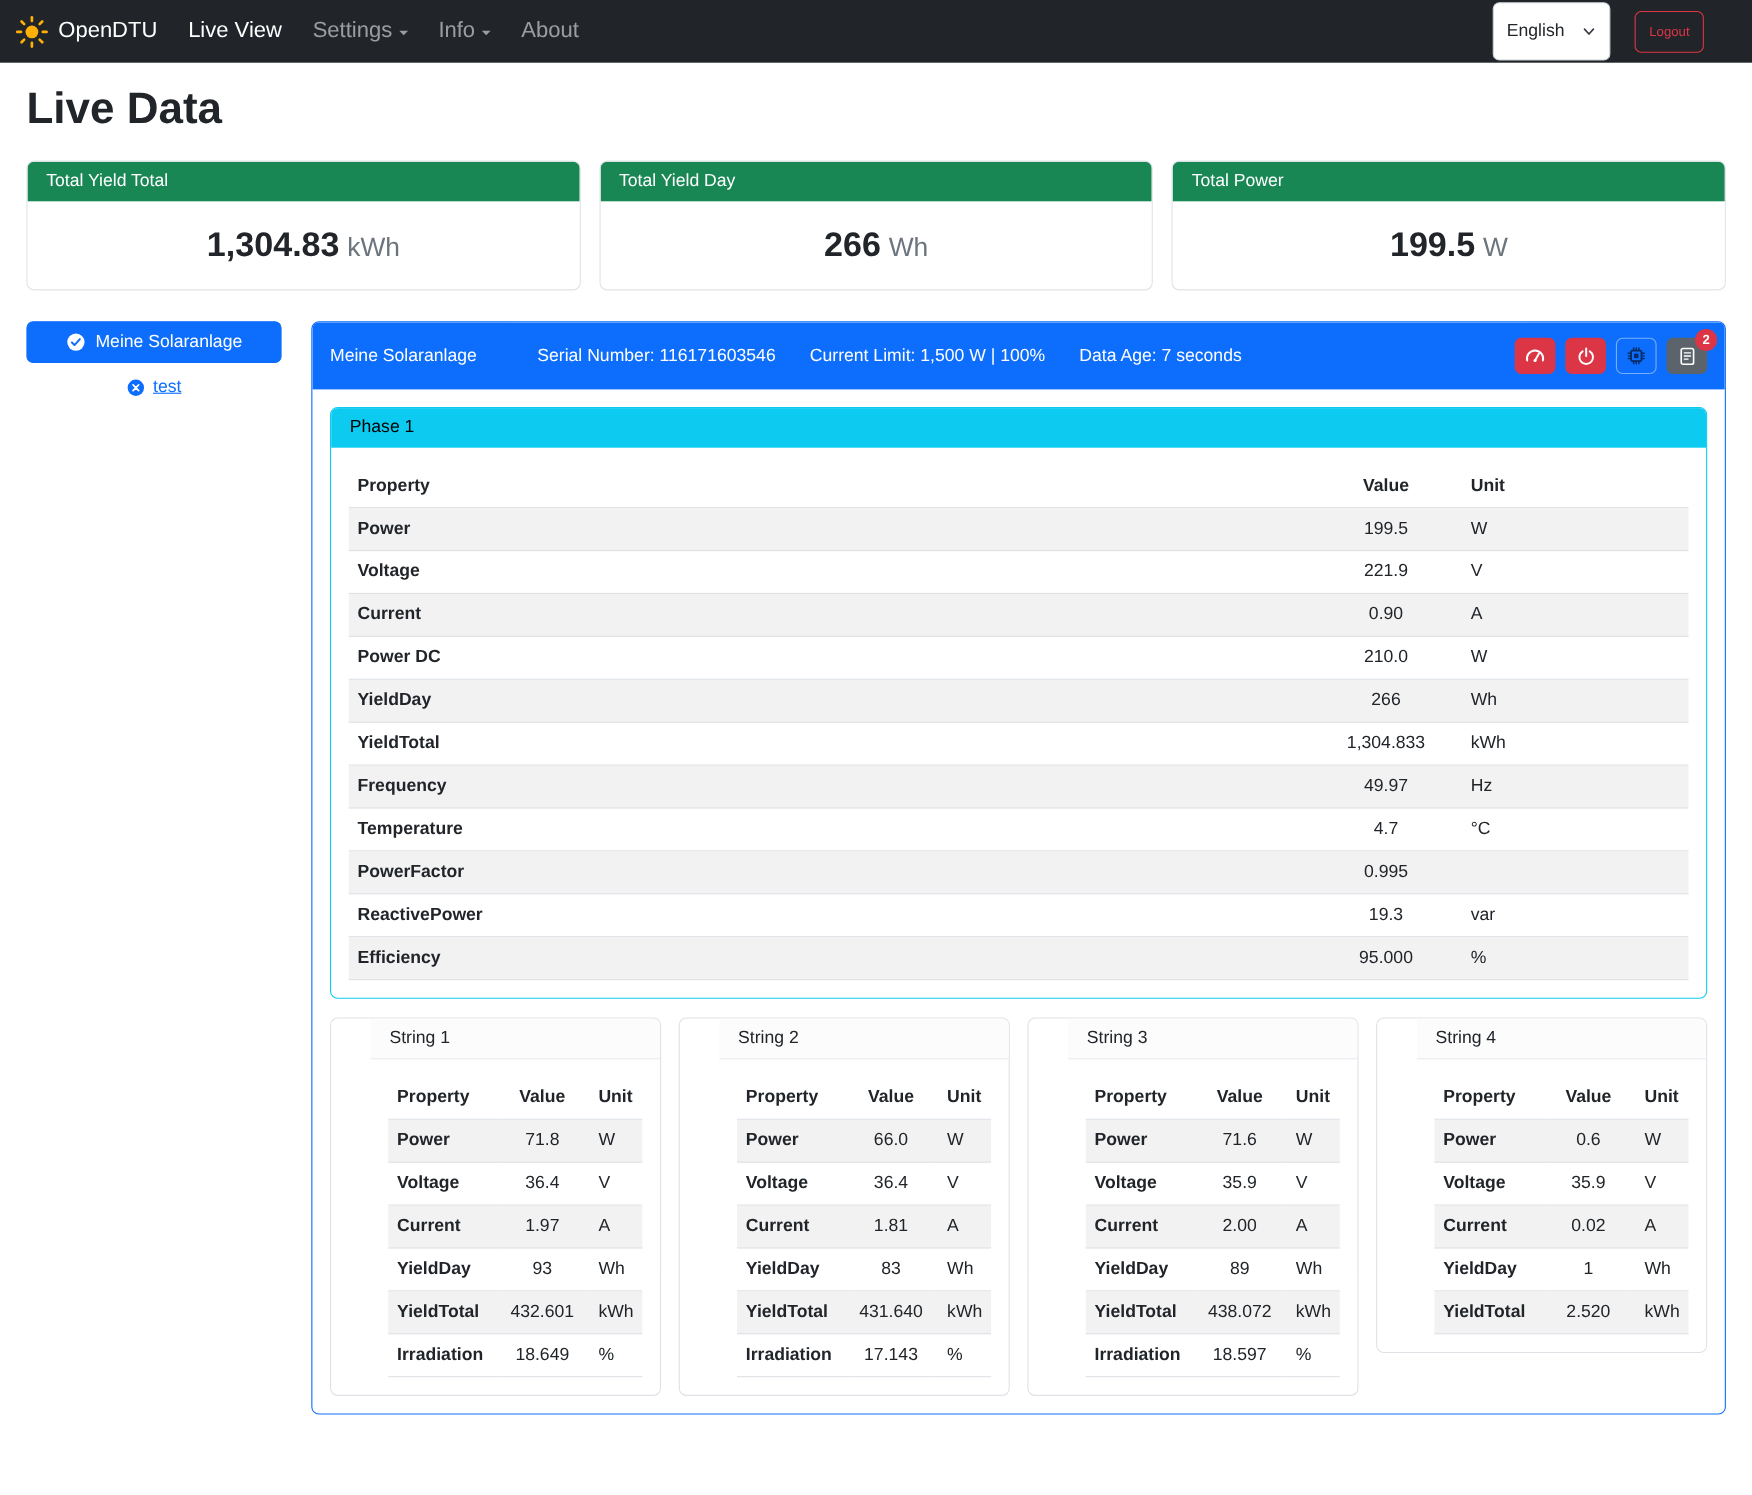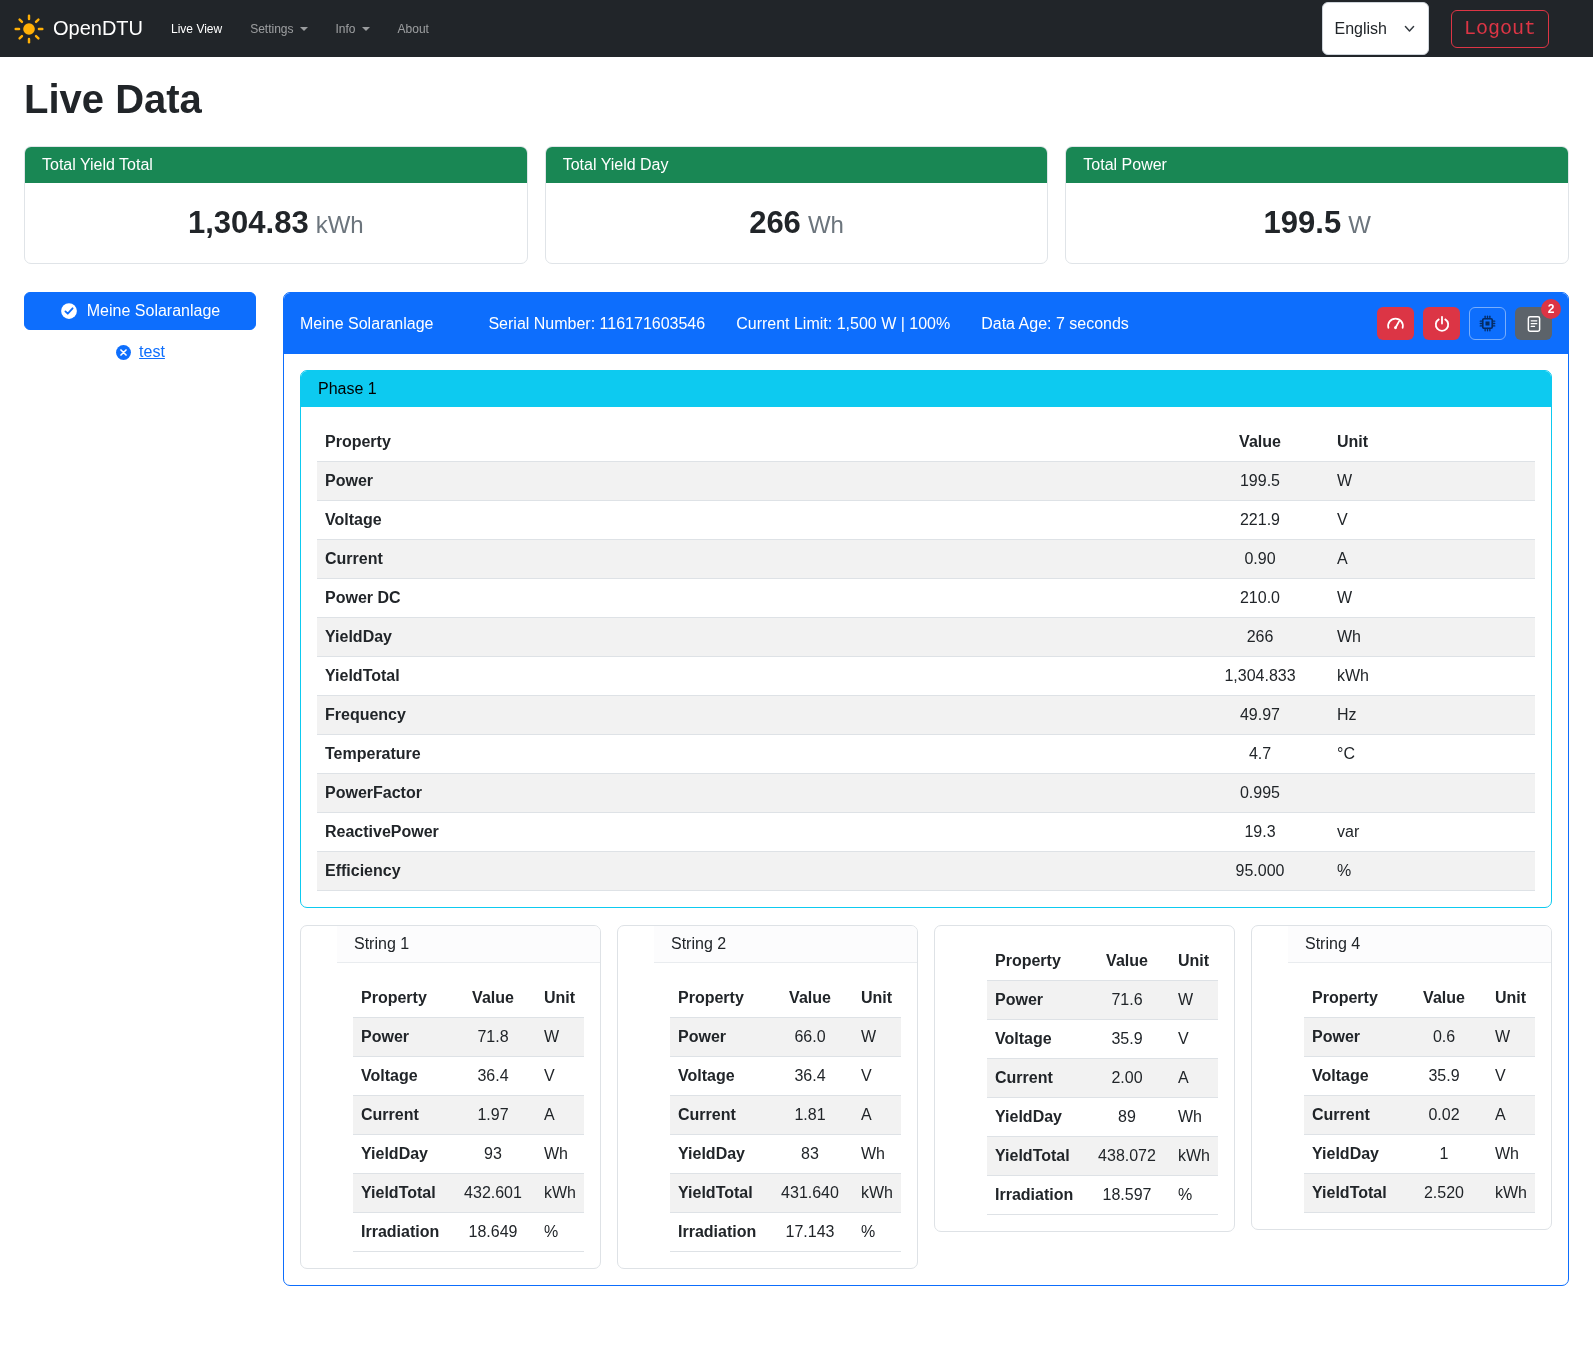--- a/index.html
+++ b/index.html
@@ -8,29 +8,29 @@
   body {
     width: 1593px; min-height: 1359px;
     font-family: "Liberation Sans", sans-serif;
     color: #212529; font-size: 16px;
   }
 
   
   .navbar { background: #212529; height: 57px; display: flex; align-items: center; padding: 0 14px; }
   .brand { display: flex; align-items: center; gap: 9px; color: #fff; font-size: 20px; font-weight: 500; margin-right: 14px; cursor: pointer; }
   .nav-links { display: flex; align-items: center; }
-  .nav-link { color: rgba(255,255,255,.55); font-size: 12px; padding: 8px 14px; cursor: pointer; text-decoration: none; }
+  .nav-link { color: rgba(255,255,255,.55); font-size: 20px; padding: 8px 14px; cursor: pointer; text-decoration: none; }
   .nav-link.active { color: #fff; }
   .caret { display: inline-block; margin-left: 6px; vertical-align: 2px;
     border-top: 4px solid; border-right: 4px solid transparent; border-left: 4px solid transparent; }
   .nav-right { margin-left: auto; display: flex; align-items: center; gap: 22px; padding-right: 30px; }
   .lang-select { background: #fff; border: 1px solid #ced4da; border-radius: 6px; height: 53px;
     display: flex; align-items: center; gap: 16px; padding: 0 12px; font-size: 16px; color: #212529; cursor: pointer; }
-  .logout-btn { background: transparent; border: 1px solid #dc3545; color: #dc3545; font-size: 20px;
-    border-radius: 6px; height: 38px; padding: 0 12px; cursor: pointer; font-family: Liberation Mono, monospace; }
+  .logout-btn { background: transparent; border: 1px solid #dc3545; color: #dc3545; font-size: 12px;
+    border-radius: 6px; height: 38px; padding: 0 12px; cursor: pointer; font-family: Liberation Sans, sans-serif; }
 
   
   .page-title { font-size: 40px; font-weight: 600; margin: 20px 24px 24px; color: #212529; }
 
   
   .summary-row { display: flex; gap: 17px; margin: 0 24px; }
   .summary-card { flex: 1; border: 1px solid #e0e4e8; border-radius: 7px; overflow: hidden; background: #fff; }
   .summary-card-header { background: #198754; color: #fff; padding: 9px 17px; font-size: 16px; }
   .summary-card-body { padding: 22px 16px; text-align: center; }
   .summary-value { font-size: 31px; font-weight: 700; color: #212529; }
@@ -417,20 +417,21 @@
     <td class="col-prop">Irradiation</td>
     <td class="col-val">17.143</td>
     <td class="col-unit">%</td>
   </tr>
 </tbody>
       </table>
     </div>
   </div>
 
   <div class="string-card">
+    <div class="string-header">String 3</div>
     <div class="string-body">
       <table class="data-table string-table">
         <thead>
           <tr>
             <th class="col-prop">Property</th>
             <th class="col-val">Value</th>
             <th class="col-unit">Unit</th>
           </tr>
         </thead>
         <tbody>

